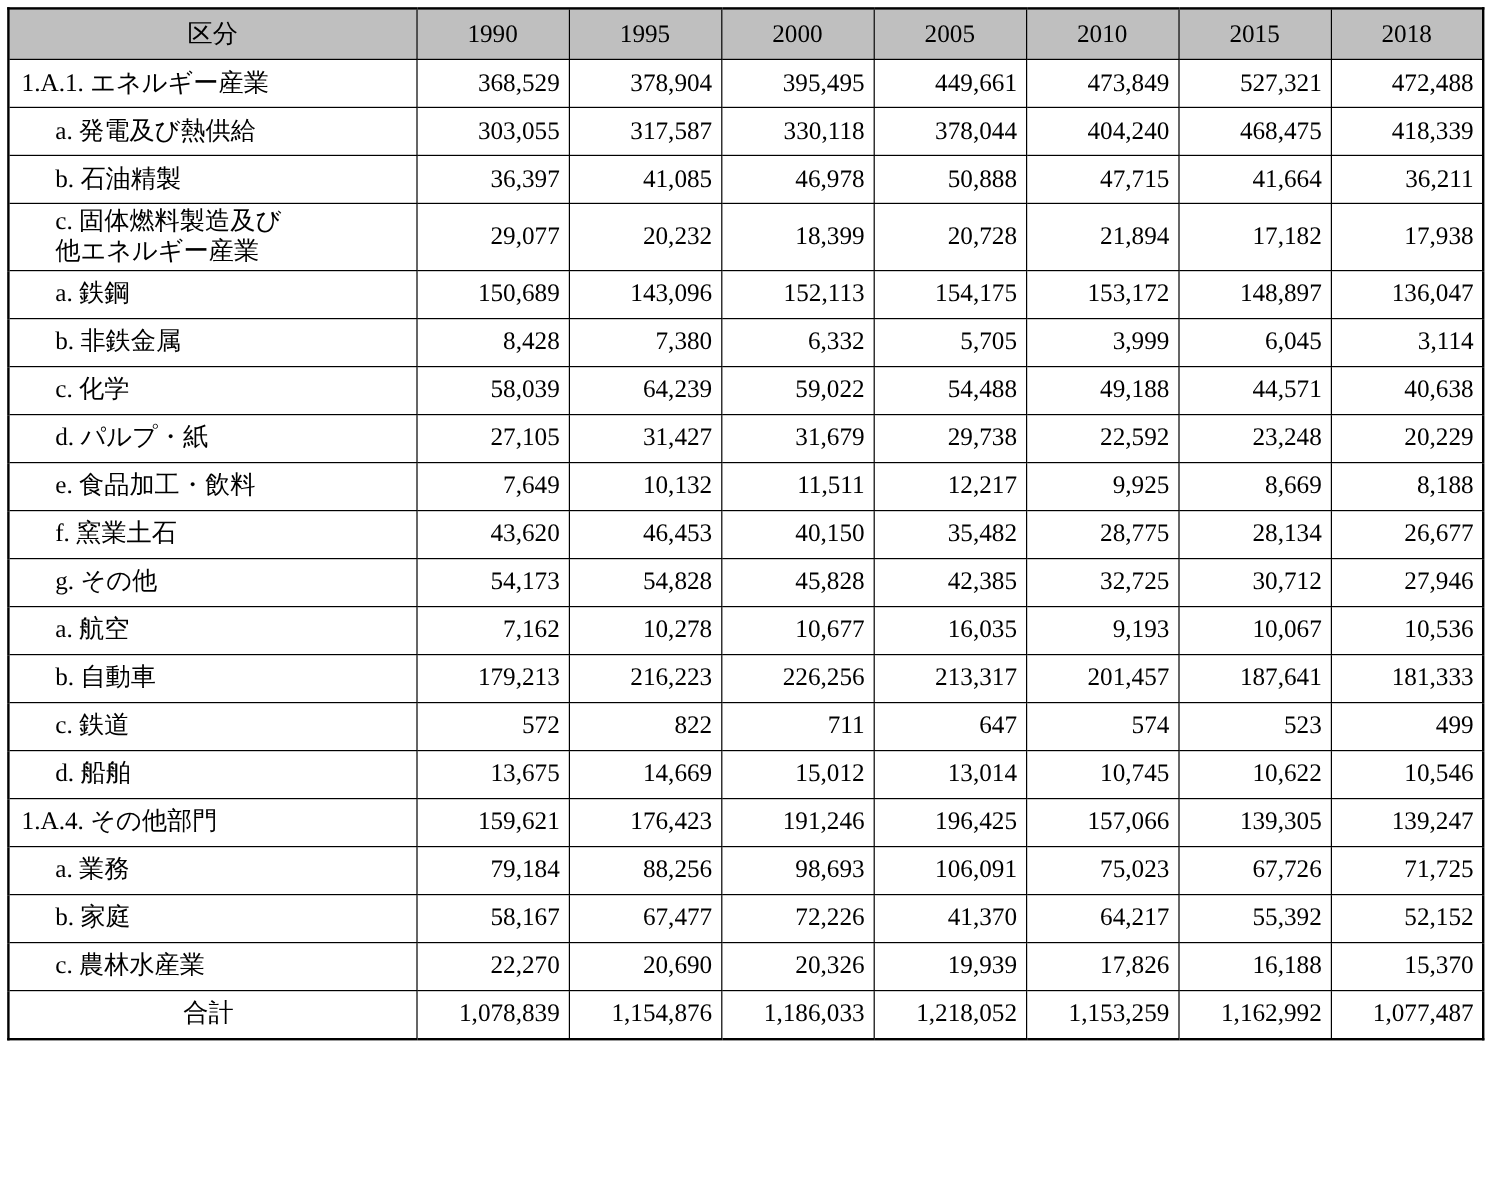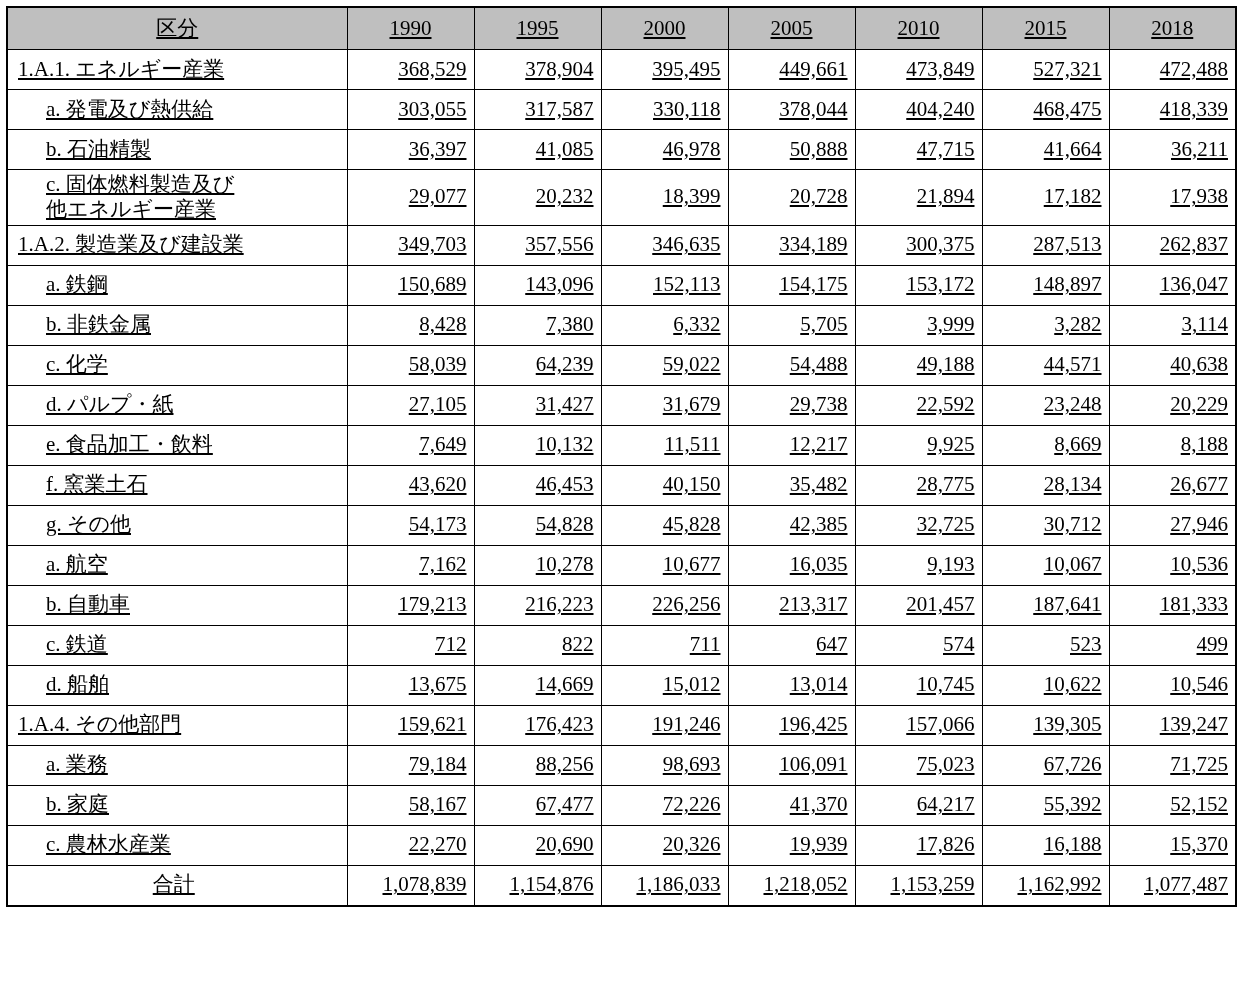--- a/index.html
+++ b/index.html
@@ -12,21 +12,20 @@
     height: 996px;
     font-family: "Liberation Serif", "DejaVu Serif", serif;
     color: #000000;
   }
   .sheet {
     position: relative;
     width: 1242px;
     height: 996px;
     box-sizing: border-box;
     padding: 6px 8px 6px 6px;
-    text-decoration: underline;
   }
   table.emissions {
     border-collapse: collapse;
     table-layout: fixed;
     width: 1228px;
     font-size: 21px;
   }
   table.emissions col.c-label { width: 340px; }
   table.emissions col.c-year  { width: 127px; }
 
@@ -141,48 +140,38 @@
         <tr class="row sub two-line">
           <td class="label">c. 固体燃料製造及び<br>他エネルギー産業</td>
           <td class="num">29,077</td>
           <td class="num">20,232</td>
           <td class="num">18,399</td>
           <td class="num">20,728</td>
           <td class="num">21,894</td>
           <td class="num">17,182</td>
           <td class="num">17,938</td>
         </tr>
-        <tr class="row major thick-top">
-          <td class="label">1.A.2. 製造業及び建設業</td>
-          <td class="num">349,703</td>
-          <td class="num">357,556</td>
-          <td class="num">346,635</td>
-          <td class="num">334,189</td>
-          <td class="num">300,375</td>
-          <td class="num">287,513</td>
-          <td class="num hl">262,837</td>
-        </tr>
         <tr class="row sub">
           <td class="label">a. 鉄鋼</td>
           <td class="num">150,689</td>
           <td class="num">143,096</td>
           <td class="num">152,113</td>
           <td class="num">154,175</td>
           <td class="num">153,172</td>
           <td class="num">148,897</td>
           <td class="num">136,047</td>
         </tr>
         <tr class="row sub">
           <td class="label">b. 非鉄金属</td>
           <td class="num">8,428</td>
           <td class="num">7,380</td>
           <td class="num">6,332</td>
           <td class="num">5,705</td>
           <td class="num">3,999</td>
-          <td class="num">3,282</td>
+          <td class="num">6,045</td>
           <td class="num">3,114</td>
         </tr>
         <tr class="row sub">
           <td class="label">c. 化学</td>
           <td class="num">58,039</td>
           <td class="num">64,239</td>
           <td class="num">59,022</td>
           <td class="num">54,488</td>
           <td class="num">49,188</td>
           <td class="num">44,571</td>
@@ -243,21 +232,21 @@
           <td class="num">179,213</td>
           <td class="num">216,223</td>
           <td class="num">226,256</td>
           <td class="num">213,317</td>
           <td class="num">201,457</td>
           <td class="num">187,641</td>
           <td class="num">181,333</td>
         </tr>
         <tr class="row sub">
           <td class="label">c. 鉄道</td>
-          <td class="num">712</td>
+          <td class="num">572</td>
           <td class="num">822</td>
           <td class="num">711</td>
           <td class="num">647</td>
           <td class="num">574</td>
           <td class="num">523</td>
           <td class="num">499</td>
         </tr>
         <tr class="row sub">
           <td class="label">d. 船舶</td>
           <td class="num">13,675</td>

